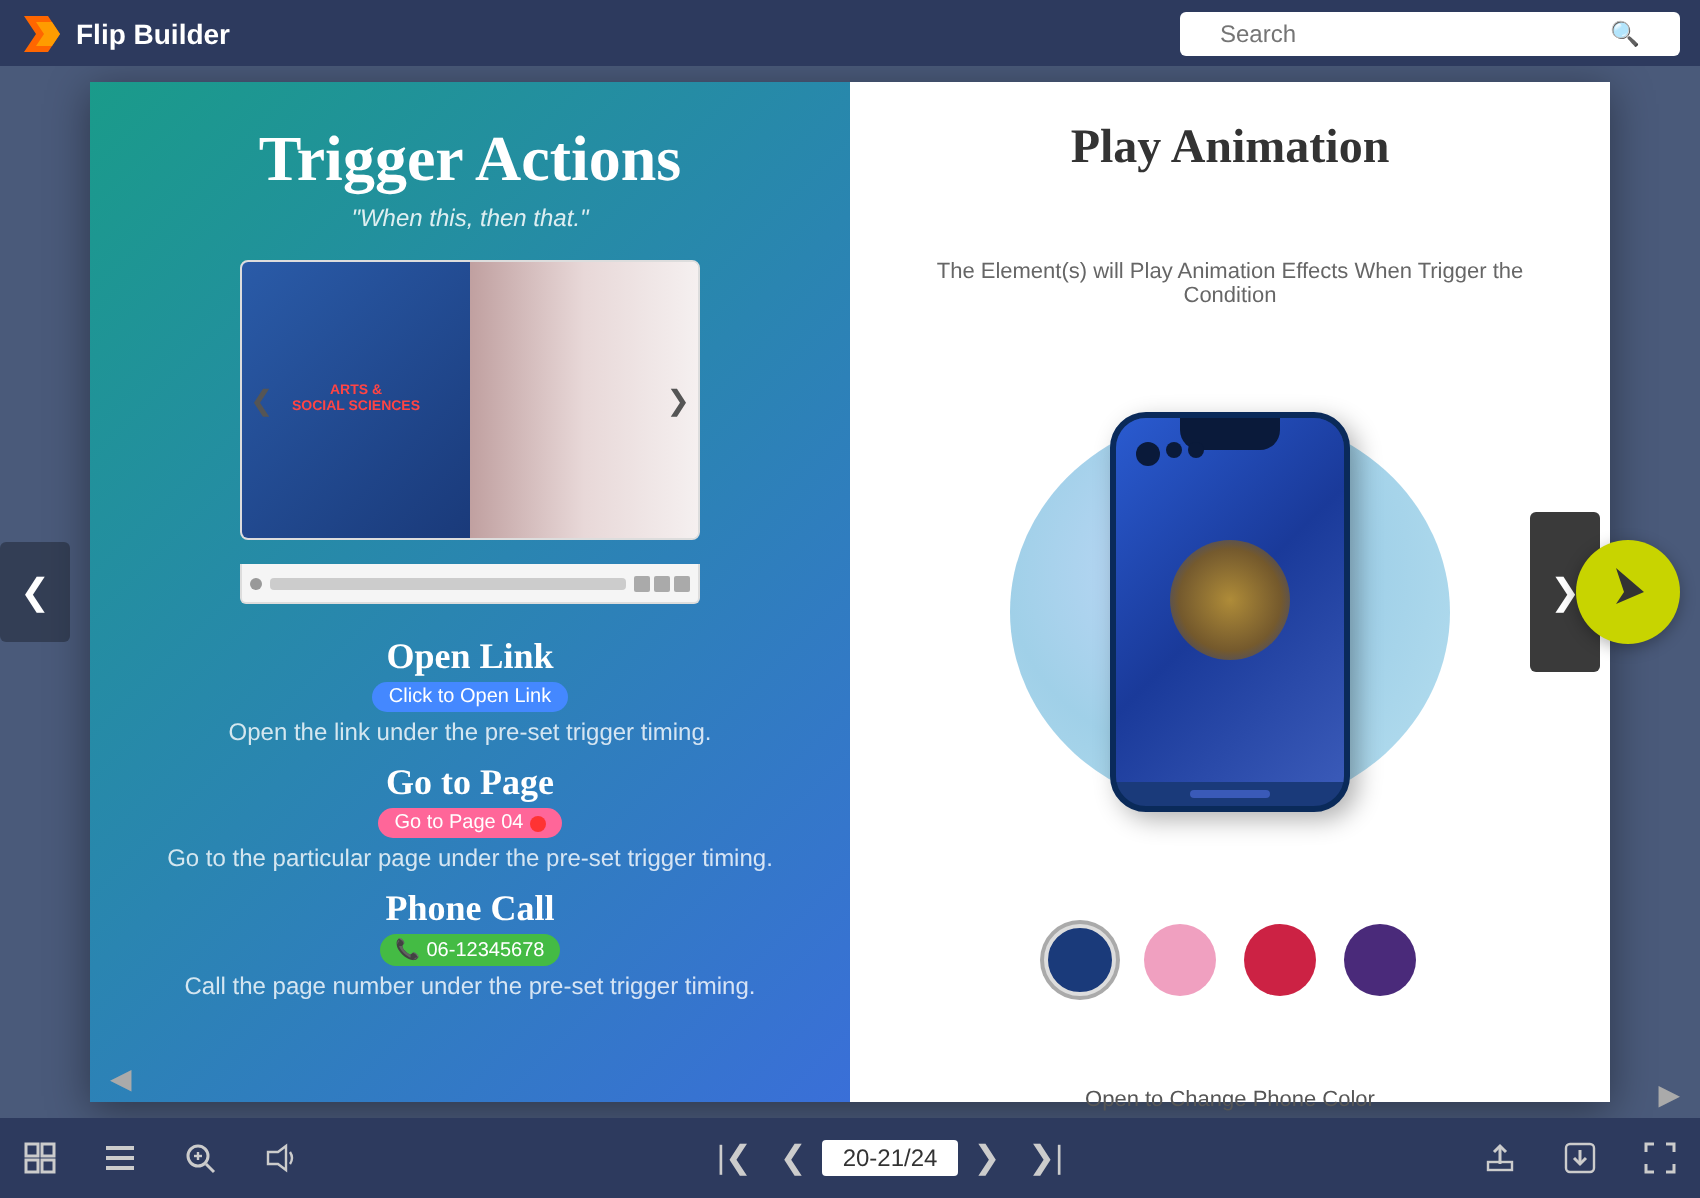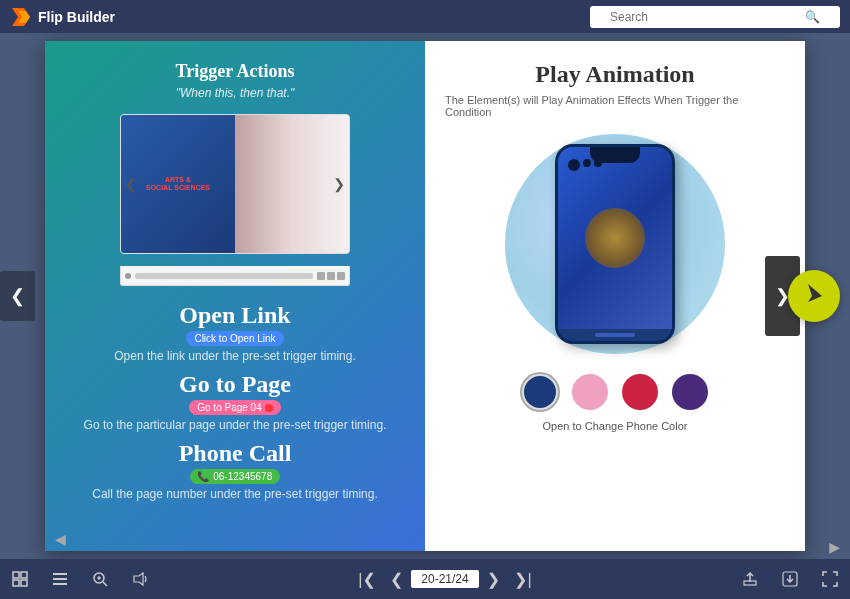--- a/index.html
+++ b/index.html
@@ -122,21 +122,21 @@
       background: linear-gradient(135deg, #1a9b8a 0%, #3a6fd8 100%);
       padding: 20px;
       display: flex;
       flex-direction: column;
       align-items: center;
       position: relative;
       overflow: hidden;
     }
     .page-title {
       color: #fff;
-      font-size: 18px;
+      font-size: 32px;
       font-weight: bold;
       font-family: Georgia, serif;
       margin-bottom: 4px;
     }
     .page-subtitle {
       color: rgba(255,255,255,0.85);
       font-size: 12px;
       font-style: italic;
       margin-bottom: 14px;
     }
@@ -221,21 +221,21 @@
     .toolbar-sq { width: 8px; height: 8px; background: #aaa; border-radius: 1px; }
 
     
     .action-item {
       width: 100%;
       text-align: center;
       margin-bottom: 8px;
     }
     .action-item-title {
       color: #fff;
-      font-size: 24px;
+      font-size: 18px;
       font-weight: bold;
       font-family: Georgia, serif;
       margin-bottom: 2px;
     }
     .action-item-row {
       display: flex;
       align-items: center;
       justify-content: center;
       gap: 8px;
       margin-bottom: 3px;
@@ -258,31 +258,33 @@
 
     
     .right-page {
       width: 380px;
       height: 510px;
       background: #fff;
       padding: 20px;
       display: flex;
       flex-direction: column;
       align-items: center;
+      gap: 36px;
     }
     .right-title {
       font-size: 24px;
       font-weight: bold;
       color: #333;
       margin-bottom: 6px;
       font-family: Georgia, serif;
     }
     .right-subtitle {
       font-size: 11px;
       color: #666;
+      text-align: center;
       margin-bottom: 16px;
     }
 
     
     .phone-circle-bg {
       width: 220px;
       height: 220px;
       border-radius: 50%;
       background: radial-gradient(circle at 40% 40%, #c0d8f8, #a0d0e8, #b8e0f0);
       display: flex;

